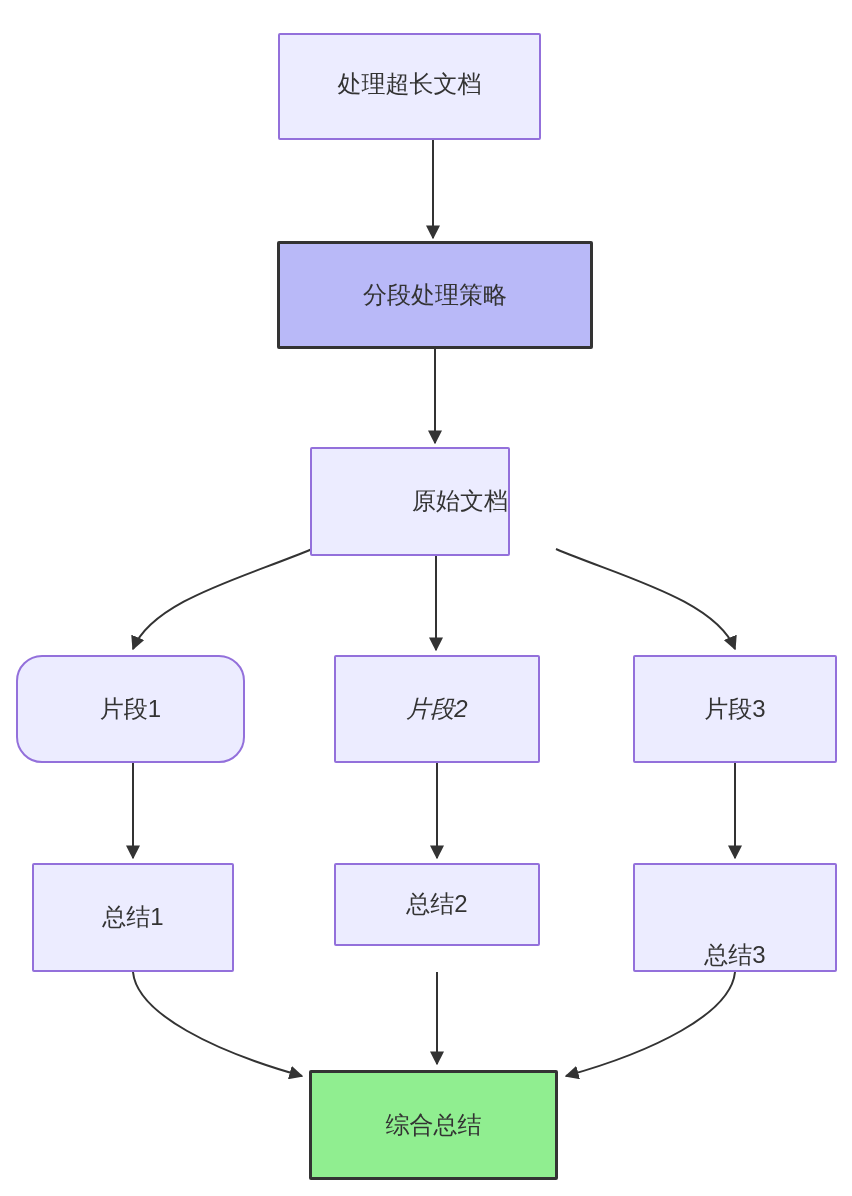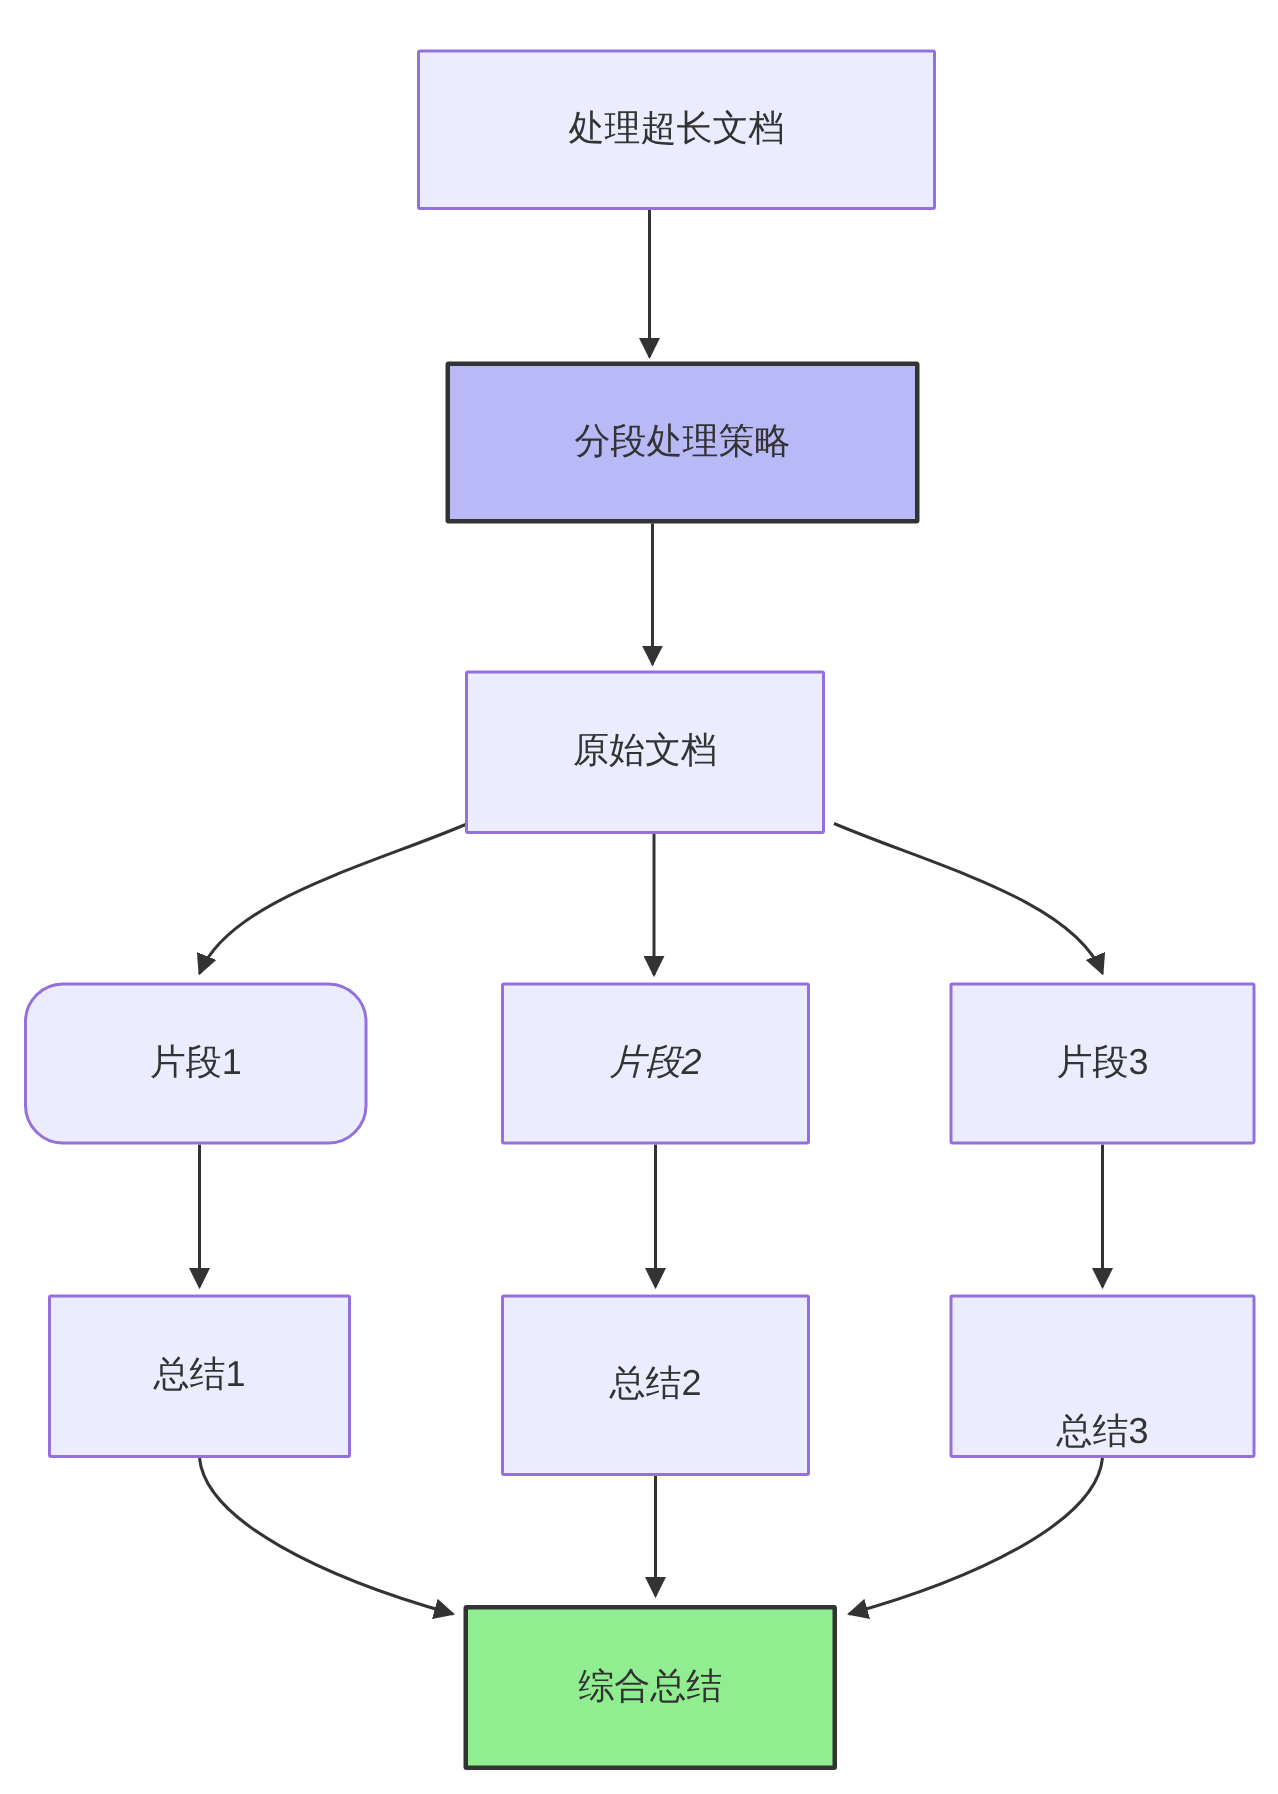--- a/index.html
+++ b/index.html
@@ -67,49 +67,49 @@
     <path class="edge" d="M436,556 L436,650" marker-end="url(#arrowhead)"></path>
     <path class="edge" d="M556,549 C622,577 715,600 735,649" marker-end="url(#arrowhead)"></path>
     <path class="edge" d="M133,763 L133,858" marker-end="url(#arrowhead)"></path>
     <path class="edge" d="M437,763 L437,858" marker-end="url(#arrowhead)"></path>
     <path class="edge" d="M735,763 L735,858" marker-end="url(#arrowhead)"></path>
     <path class="edge" d="M133,972 C137,1014 216,1052 302,1076" marker-end="url(#arrowhead)"></path>
     <path class="edge" d="M437,972 L437,1064" marker-end="url(#arrowhead)"></path>
     <path class="edge" d="M735,972 C731,1014 652,1052 566,1076" marker-end="url(#arrowhead)"></path>
   </svg>
 
-  <div class="node default" style="left:278px; top:33px; width:346px; height:107px;">
+  <div class="node default" style="left:278px; top:33px; width:263px; height:107px;font-family:Liberation Mono, monospace;">
     <span class="label">处理超长文档</span>
   </div>
 
-  <div class="node highlight" style="left:277px; top:241px; width:316px; height:108px;margin-left:20px;">
+  <div class="node highlight" style="left:277px; top:241px; width:316px; height:108px;">
     <span class="label">分段处理策略</span>
   </div>
 
-  <div class="node default" style="left:310px; top:447px; width:240px; height:109px;">
+  <div class="node default" style="left:310px; top:447px; width:200px; height:109px;justify-content:flex-end;">
     <span class="label">原始文档</span>
   </div>
 
   <div class="node default" style="left:16px; top:655px; width:229px; height:108px;border-radius:26px;">
     <span class="label">片段1</span>
   </div>
 
   <div class="node default" style="left:334px; top:655px; width:206px; height:108px;font-style:italic;">
     <span class="label">片段2</span>
   </div>
 
   <div class="node default" style="left:633px; top:655px; width:204px; height:108px;">
     <span class="label">片段3</span>
   </div>
 
   <div class="node default" style="left:32px; top:863px; width:202px; height:109px;">
     <span class="label">总结1</span>
   </div>
 
-  <div class="node default" style="left:334px; top:863px; width:206px; height:121px;">
+  <div class="node default" style="left:334px; top:863px; width:206px; height:83px;">
     <span class="label">总结2</span>
   </div>
 
   <div class="node default" style="left:633px; top:863px; width:204px; height:109px;align-items:flex-end;">
     <span class="label">总结3</span>
   </div>
 
   <div class="node result" style="left:309px; top:1070px; width:249px; height:110px;">
     <span class="label">综合总结</span>
   </div>

